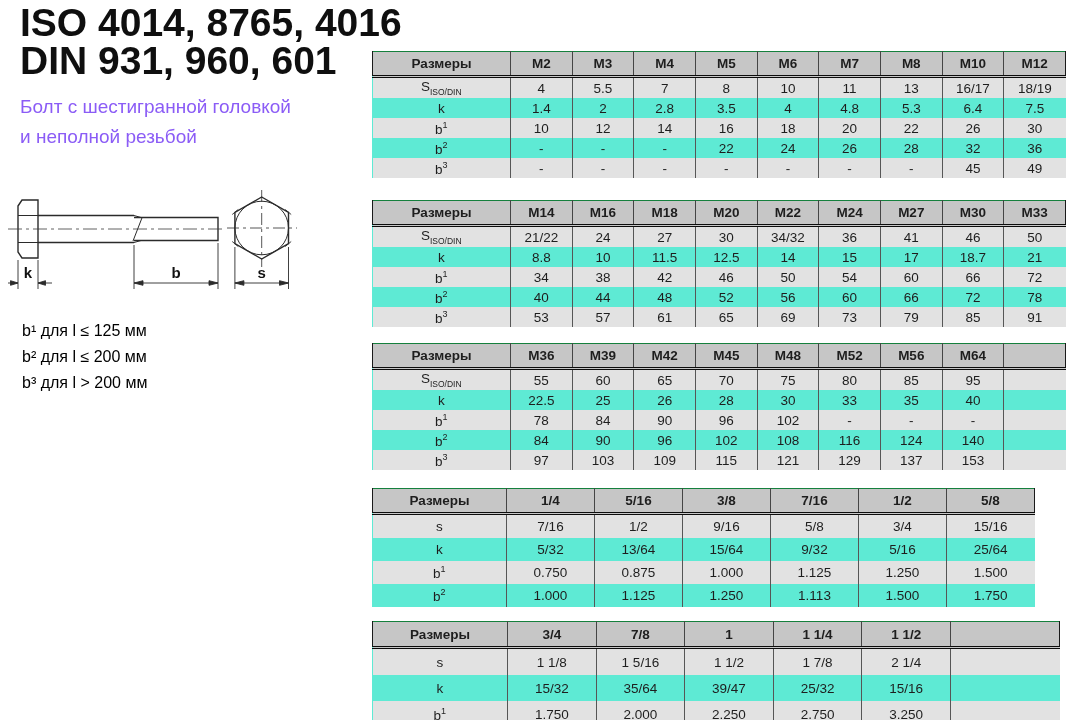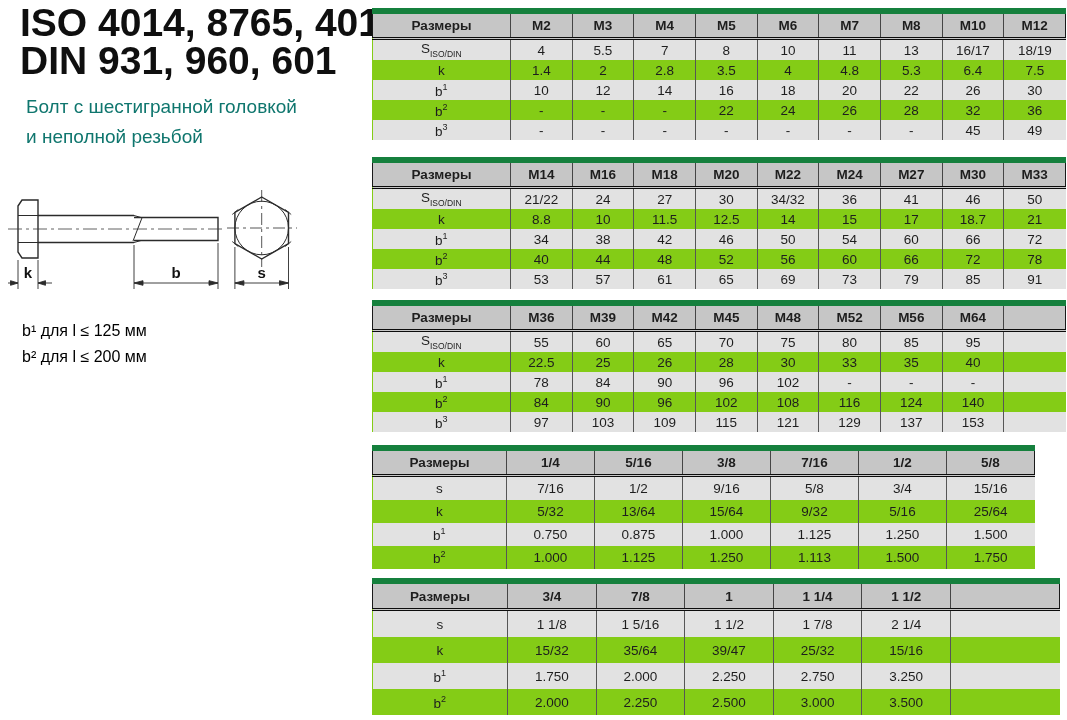--- a/index.html
+++ b/index.html
@@ -4,31 +4,31 @@
 <style>
   html,body{margin:0;padding:0;}
   body{
     width:1067px;height:720px;background:#ffffff;
     font-family:"Liberation Sans",sans-serif;position:relative;overflow:hidden;
   }
   .page{position:absolute;inset:0;}
 
   
   .title{position:absolute;left:20px;top:4px;font-weight:700;font-size:39px;line-height:38px;color:#0f0f0f;}
-  .subtitle{position:absolute;left:20px;top:92px;font-size:19px;line-height:30px;color:#0f766e;margin-left:6px;}
+  .subtitle{position:absolute;left:20px;top:92px;font-size:19px;line-height:30px;color:#8b5cf6;}
   .footnotes{position:absolute;left:22px;top:318px;font-size:16px;line-height:26px;color:#000000;}
 
   
   .diagram{position:absolute;left:8px;top:188px;}
   .diagram text{font-family:"Liberation Sans",sans-serif;font-size:15px;font-weight:700;fill:#111;text-anchor:middle;}
 
   
   table.dim{
     position:absolute;border-collapse:collapse;table-layout:fixed;
-    font-size:13.5px;color:#1e1e1e;border-top:6px solid #15803d;background:#84cc16;
+    font-size:13.5px;color:#1e1e1e;border-top:1px solid #15803d;background:#5eead4;margin-top:43px;
   }
   .dim thead th{
     background:#c6c6c6;font-weight:700;border-bottom:3px double #0c0c0c;
     height:23px;padding:0;border-left:1px solid #454545;text-align:center;
   }
   .dim thead th:first-child{border-left:1px solid #1a1a1a;}
   .dim thead th:last-child{border-right:1px solid #1a1a1a;}
   .dim tbody td{border-left:1px solid #565656;height:20px;text-align:center;padding:0;}
   .dim tbody td:first-child{border-left:none;}
   .dim tbody tr:nth-child(odd){background:#e2e2e2;}
@@ -94,20 +94,21 @@
       <polygon points="280.5,95 271.5,92.7 271.5,97.3"></polygon>
     </g>
     <text x="20" y="90">k</text>
     <text x="168" y="90">b</text>
     <text x="253.7" y="90">s</text>
   </svg>
 
   <div class="footnotes">
     <div>b¹ для l ≤ 125 мм</div>
     <div>b² для l ≤ 200 мм</div>
+    <div>b³ для l &gt; 200 мм</div>
   </div>
 
   <table class="dim t1">
       <thead>
         <tr>
           <th>Размеры</th>
           <th>M2</th>
           <th>M3</th>
           <th>M4</th>
           <th>M5</th>

